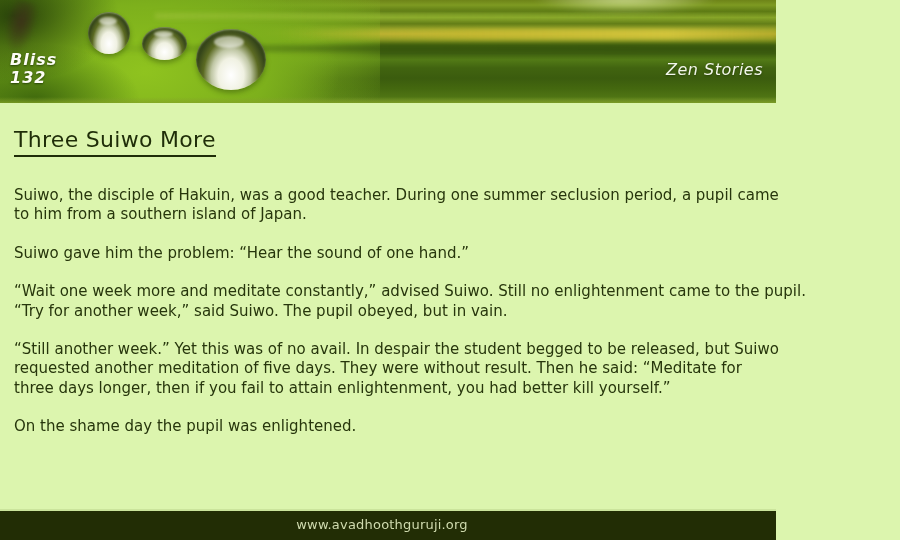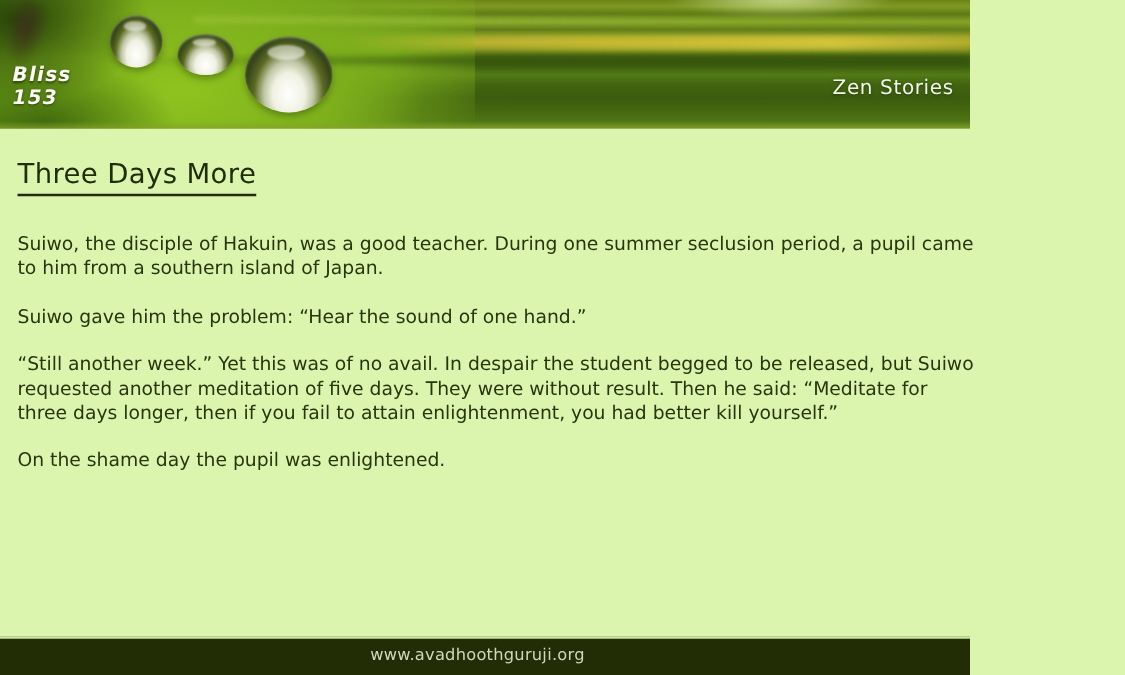--- a/index.html
+++ b/index.html
@@ -81,20 +81,21 @@
   .badge{
     position:absolute;left:10px;top:51px;
     color:#fdfdf5;font-size:16px;line-height:18px;
     font-style:italic;font-weight:600;letter-spacing:1px;
     text-shadow:0 1px 2px rgba(20,40,5,.65);
   }
   .category{
     position:absolute;right:13px;top:60px;
     color:#f2f6ea;font-size:16px;letter-spacing:.5px;
     text-shadow:0 1px 2px rgba(20,40,0,.55);
+    font-style:italic;
   }
 
   
   .story-body{
     flex:1 1 auto;background:var(--page-bg);
     padding:0;position:relative;color:var(--text);
   }
   .title{
     display:inline-block;
     margin:24px 0 0 14px;
@@ -138,30 +139,31 @@
       </div>
     <div class="drop d2">
         <div class="glint"></div>
       </div>
     <div class="drop d3">
         <div class="glint"></div>
       </div>
     <div class="hero-bottom-edge"></div>
     <div class="badge">
       <div>Bliss</div>
-      <div>153</div>
+      <div>132</div>
     </div>
     <div class="category">Zen Stories</div>
   </header>
 
   <main class="story-body">
-    <h1 class="title">Three Days More</h1>
+    <h1 class="title">Three Suiwo More</h1>
     <div class="story">
         <p class="para">Suiwo, the disciple of Hakuin, was a good teacher. During one summer seclusion period, a pupil came<br>to him from a southern island of Japan.</p>
         <p class="para">Suiwo gave him the problem: “Hear the sound of one hand.”</p>
+        <p class="para">“Wait one week more and meditate constantly,” advised Suiwo. Still no enlightenment came to the pupil.<br>“Try for another week,” said Suiwo. The pupil obeyed, but in vain.</p>
         <p class="para">“Still another week.” Yet this was of no avail. In despair the student begged to be released, but Suiwo<br>requested another meditation of five days. They were without result. Then he said: “Meditate for<br>three days longer, then if you fail to attain enlightenment, you had better kill yourself.”</p>
         <p class="para">On the shame day the pupil was enlightened.</p>
       </div>
   </main>
 
   <footer class="footer">
     <span class="url">www.avadhoothguruji.org</span>
   </footer>
 
 </div>

